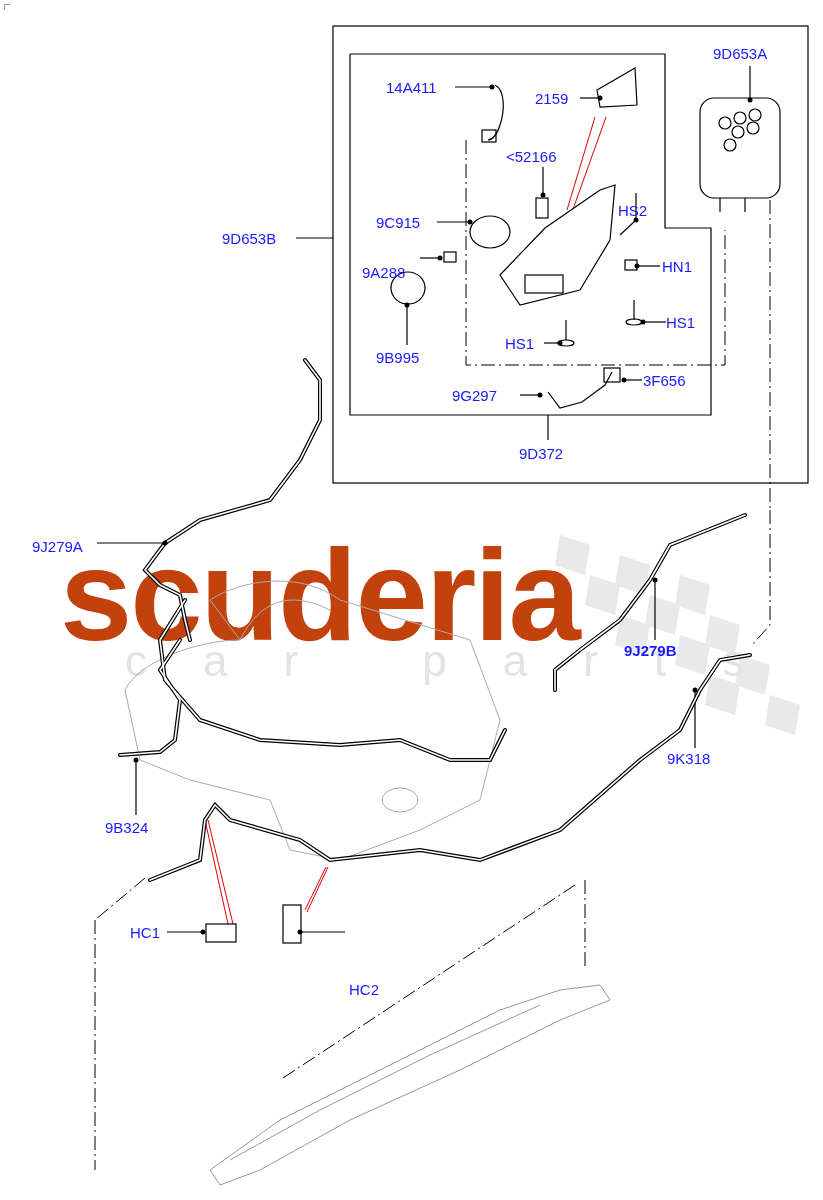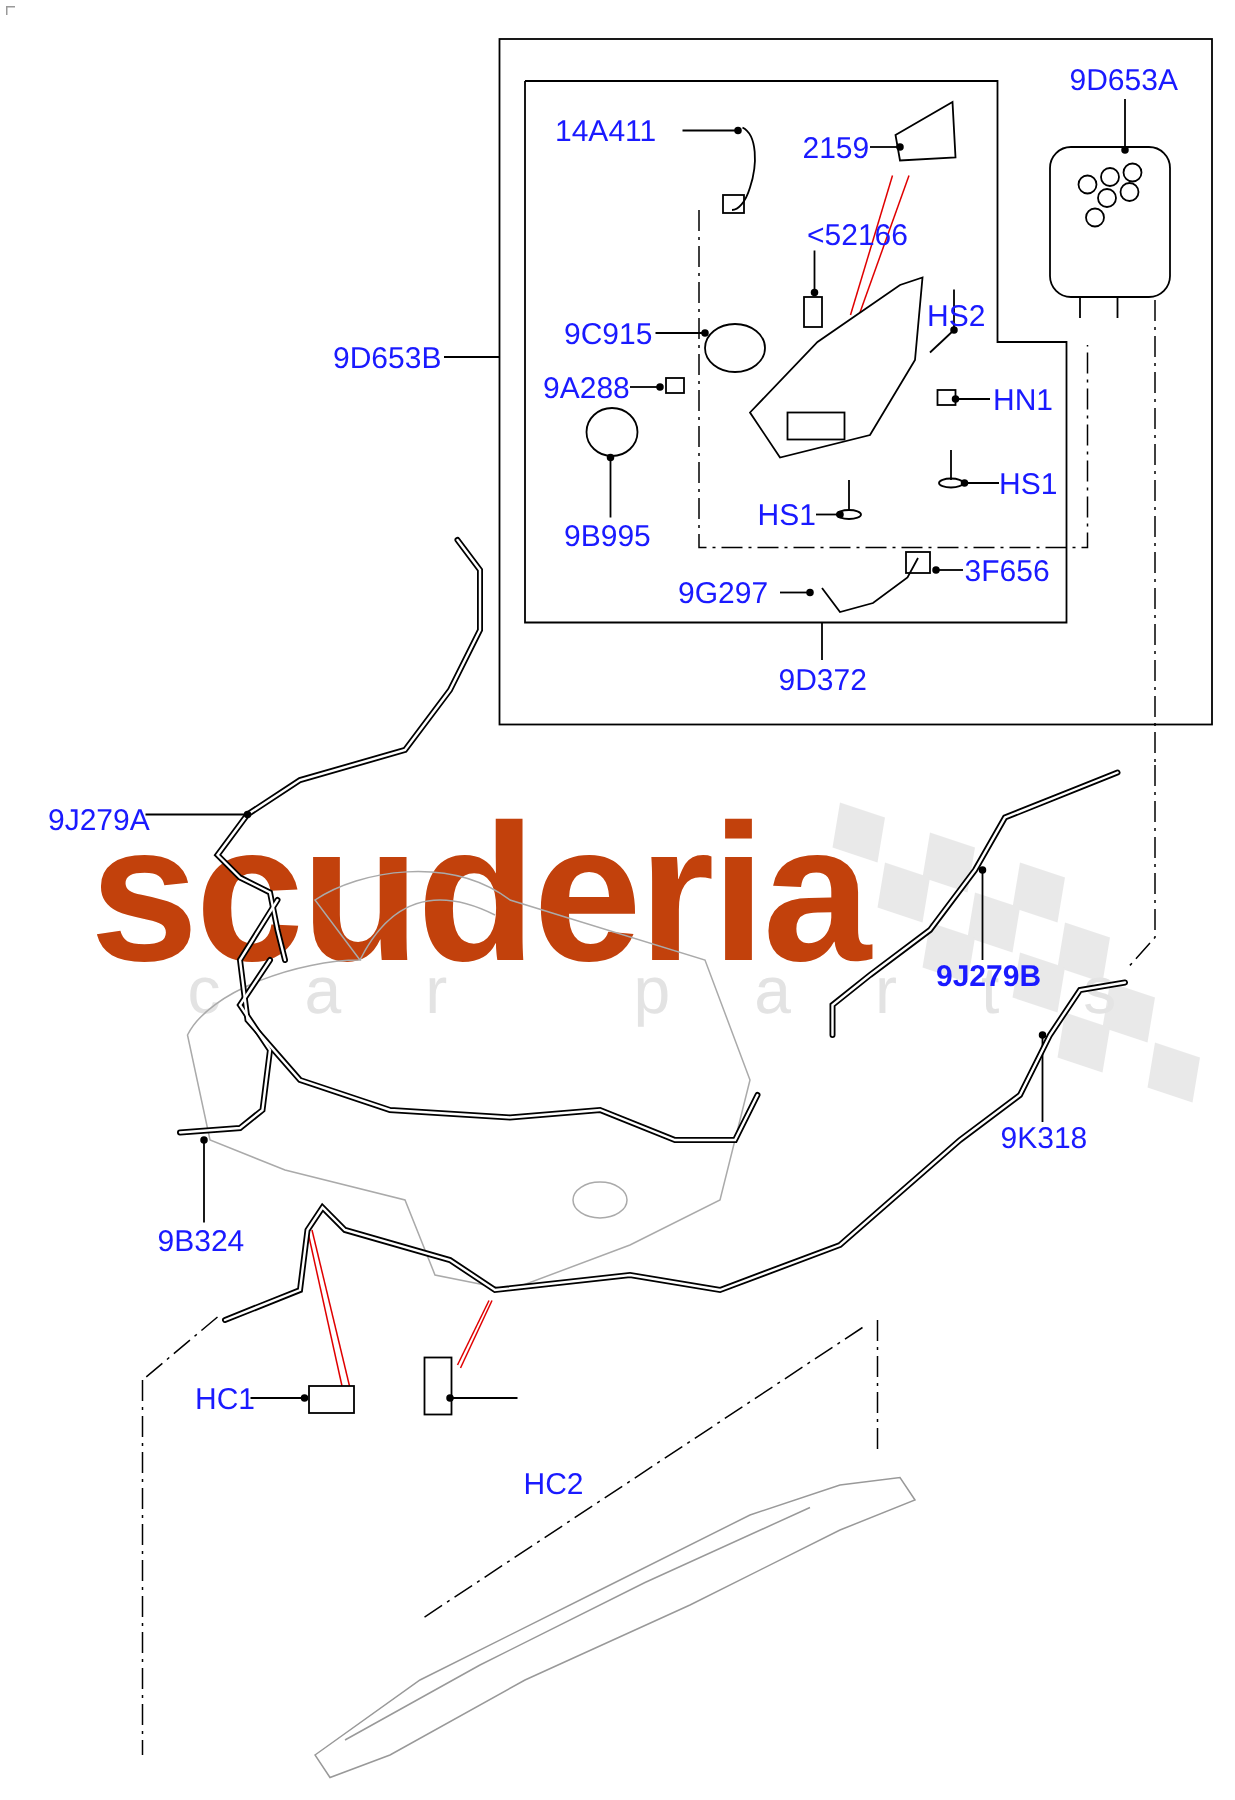--- a/index.html
+++ b/index.html
@@ -1,18 +1,18 @@
 <!DOCTYPE html>
 <html><head>
 <meta charset="utf-8">
 <style>
   html,body{margin:0;padding:0;background:#fff;}
   body{width:823px;height:1200px;position:relative;overflow:hidden;font-family:"Liberation Sans",sans-serif;}
   #canvas{position:absolute;left:0;top:0;width:823px;height:1200px;}
-  .lbl{position:absolute;color:#1a1aff;font-size:20px;line-height:16px;white-space:nowrap;}
+  .lbl{position:absolute;color:#1a1aff;font-size:15px;line-height:16px;white-space:nowrap;}
   .wm{position:absolute;left:60px;top:520px;font-size:130px;font-weight:bold;color:#c2410c;letter-spacing:-2px;font-family:"Liberation Sans",sans-serif;}
   .wm2{position:absolute;left:125px;top:636px;font-size:44px;color:#e3e3e3;letter-spacing:56px;font-family:"Liberation Sans",sans-serif;}
   .corner{position:absolute;left:4px;top:4px;width:5px;height:5px;border-left:1px solid #999;border-top:1px solid #999;}
 </style>
 </head>
 <body>
 
 <div class="corner"></div>
 
 <div class="wm">scuderia</div>
@@ -170,27 +170,27 @@
       <circle cx="165" cy="543" r="2.5"></circle>
       <circle cx="655" cy="580" r="2.5"></circle>
     <circle cx="695" cy="690" r="2.5"></circle>
       <circle cx="136" cy="760" r="2.5"></circle>
       <circle cx="203" cy="932" r="2.5"></circle>
     <circle cx="300" cy="932" r="2.5"></circle>
   </g>
 </svg>
 
 <div class="lbl" style="left:713px;top:46px;">9D653A</div>
-<div class="lbl" style="left:370px;top:80px;">14A411</div>
+<div class="lbl" style="left:386px;top:80px;">14A411</div>
 <div class="lbl" style="left:535px;top:91px;">2159</div>
-<div class="lbl" style="left:538px;top:149px;">&lt;52166</div>
+<div class="lbl" style="left:506px;top:149px;">&lt;52166</div>
 <div class="lbl" style="left:618px;top:175px;margin-top:28px;">HS2</div>
 <div class="lbl" style="left:376px;top:215px;">9C915</div>
 <div class="lbl" style="left:222px;top:231px;">9D653B</div>
-<div class="lbl" style="left:362px;top:251px;">9A288</div>
+<div class="lbl" style="left:362px;top:265px;">9A288</div>
 <div class="lbl" style="left:662px;top:259px;">HN1</div>
 <div class="lbl" style="left:666px;top:315px;">HS1</div>
 <div class="lbl" style="left:505px;top:336px;">HS1</div>
 <div class="lbl" style="left:376px;top:350px;">9B995</div>
 <div class="lbl" style="left:643px;top:373px;">3F656</div>
 <div class="lbl" style="left:452px;top:388px;">9G297</div>
 <div class="lbl" style="left:519px;top:446px;">9D372</div>
 <div class="lbl" style="left:32px;top:539px;">9J279A</div>
 <div class="lbl" style="left:624px;top:643px;font-weight:bold;">9J279B</div>
 <div class="lbl" style="left:667px;top:751px;">9K318</div>

